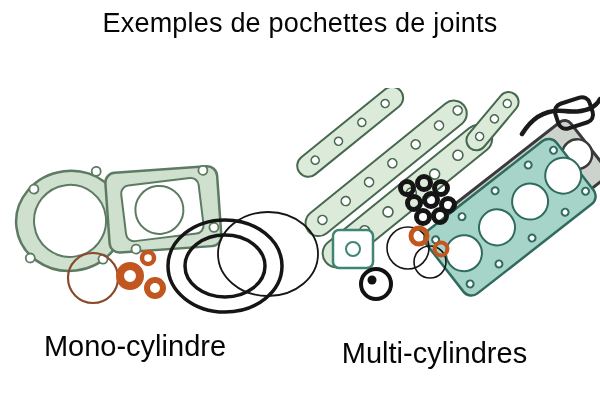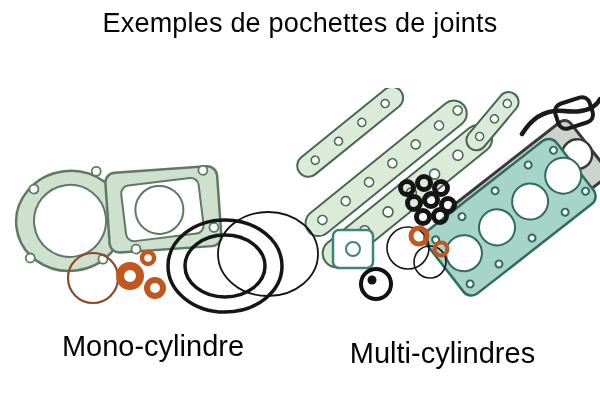--- a/index.html
+++ b/index.html
@@ -8,22 +8,22 @@
     overflow:hidden;font-family:"Liberation Sans", sans-serif;color:#000;
   }
   .title{
     position:absolute;top:6px;left:0;width:600px;text-align:center;
     font-size:27px;line-height:1.32;color:#050505;letter-spacing:0.2px;
   }
   .title span{display:block;}
   .caption{
     position:absolute;font-size:29px;color:#050505;text-align:center;white-space:nowrap;
   }
-  .caption-mono{left:28px;top:330px;width:250px;}
-  .caption-multi{left:300px;top:337px;width:285px;text-align:center;}
+  .caption-mono{left:10px;top:330px;width:250px;}
+  .caption-multi{left:292px;top:337px;width:285px;text-align:center;}
   .art{position:absolute;top:88px;left:0;}
   
   .gfill{fill:#cfe0cf;stroke:#5d7a62;}
   .ghole{fill:#ffffff;stroke:#5d7a62;}
   .gline{fill:none;stroke:#5d7a62;}
   .strip{fill:#dcead9;stroke:#46684f;stroke-width:2;}
   .striphole{fill:#ffffff;stroke:#46684f;stroke-width:1.6;}
   .teal{fill:#a7d4c8;stroke:#2f6b5e;stroke-width:2.5;}
   .tealhole{fill:#ffffff;stroke:#2f6b5e;stroke-width:2;}
   .gray{fill:#ccd2cc;stroke:#3a3a3a;stroke-width:3;}

